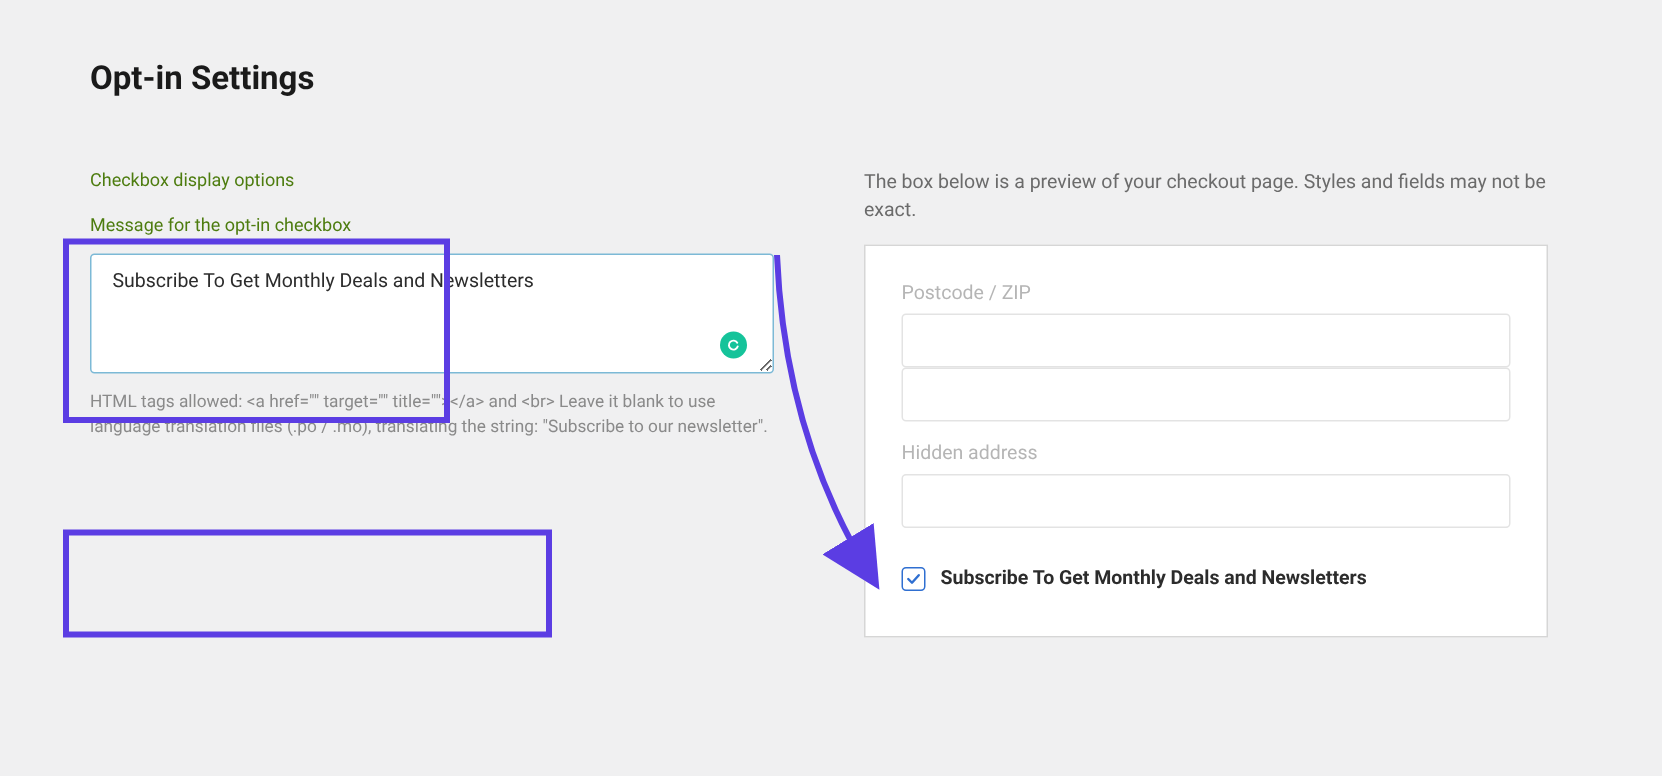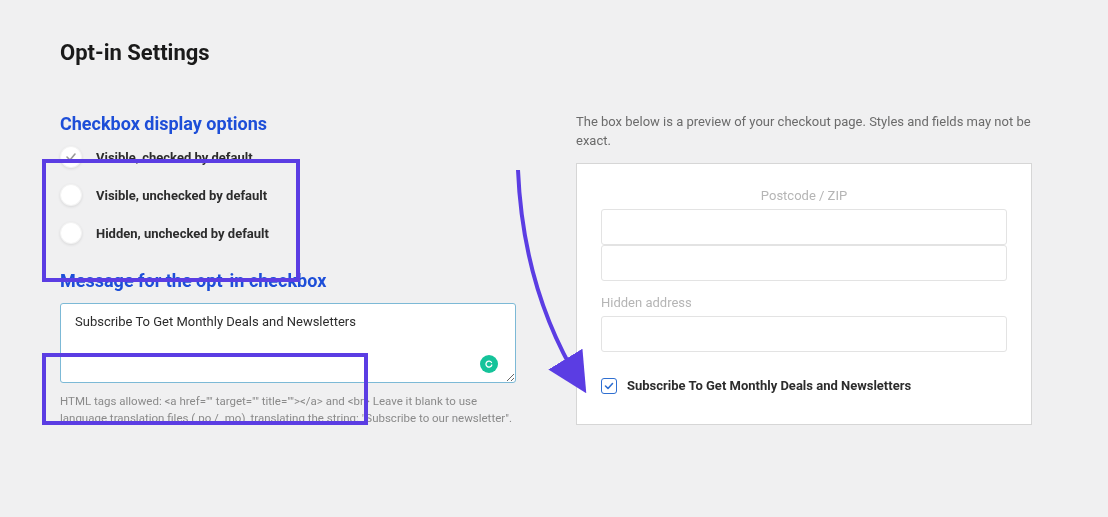--- a/index.html
+++ b/index.html
@@ -27,23 +27,23 @@
   }
   .left {
     flex: 1;
     max-width: 500px;
   }
   .right {
     flex: 1;
     max-width: 490px;
   }
   .section-title {
-    font-size: 18px;
-    font-weight: 700;
-    color: #1d4ed8;
+    font-size: 12px;
+    font-weight: 400;
+    color: #4d7c0f;
     margin-bottom: 6px;
   }
   .section-sub {
     font-size: 13px;
     color: #6b6b6b;
     line-height: 1.45;
     margin-bottom: 12px;
   }
   .radio-group {
     display: flex;
@@ -131,21 +131,21 @@
     background: #fff;
     padding: 24px 24px 30px 24px;
     margin-top: 10px;
   }
   .pv-field-label {
     font-size: 13px;
     color: #b5b5b5;
     margin-bottom: 6px;
     margin-top: 14px;
   }
-  .pv-field-label.first { margin-top: 0; text-align: center; }
+  .pv-field-label.first { margin-top: 0; }
   .pv-input {
     width: 100%;
     height: 36px;
     border: 1px solid #e3e3e3;
     border-radius: 3px;
     background: #fff;
   }
   .pv-checkbox-row {
     display: flex;
     align-items: center;
@@ -182,38 +182,20 @@
 <body>
 
 <div class="page">
   <h1 class="page-title">Opt-in Settings</h1>
 
   <div class="columns">
     <div class="left">
       <div>
         <div class="section-title">Checkbox display options</div>
 
-        <div class="radio-group">
-          <div class="radio-item">
-            <div class="radio-circle">
-              <svg width="12" height="12" viewBox="0 0 12 12">
-                  <path d="M2 6 L5 9 L10 3" stroke="#9a9a9a" stroke-width="1.6" fill="none" stroke-linecap="round" stroke-linejoin="round"></path>
-                </svg>
-            </div>
-            <span class="radio-label">Visible, checked by default</span>
-          </div>
-          <div class="radio-item">
-            <div class="radio-circle"></div>
-            <span class="radio-label">Visible, unchecked by default</span>
-          </div>
-          <div class="radio-item">
-            <div class="radio-circle"></div>
-            <span class="radio-label">Hidden, unchecked by default</span>
-          </div>
-        </div>
       </div>
 
       <div class="msg-section">
         <div class="section-title">Message for the opt-in checkbox</div>
         <div class="optin-textarea-wrap">
           <textarea class="optin" style="">Subscribe To Get Monthly Deals and Newsletters</textarea>
           <div class="grammarly">
             <svg width="10" height="10" viewBox="0 0 10 10">
                 <path d="M7.5 3.5 A3 3 0 1 0 7.8 6" stroke="#fff" stroke-width="1.3" fill="none" stroke-linecap="round"></path>
               </svg>

